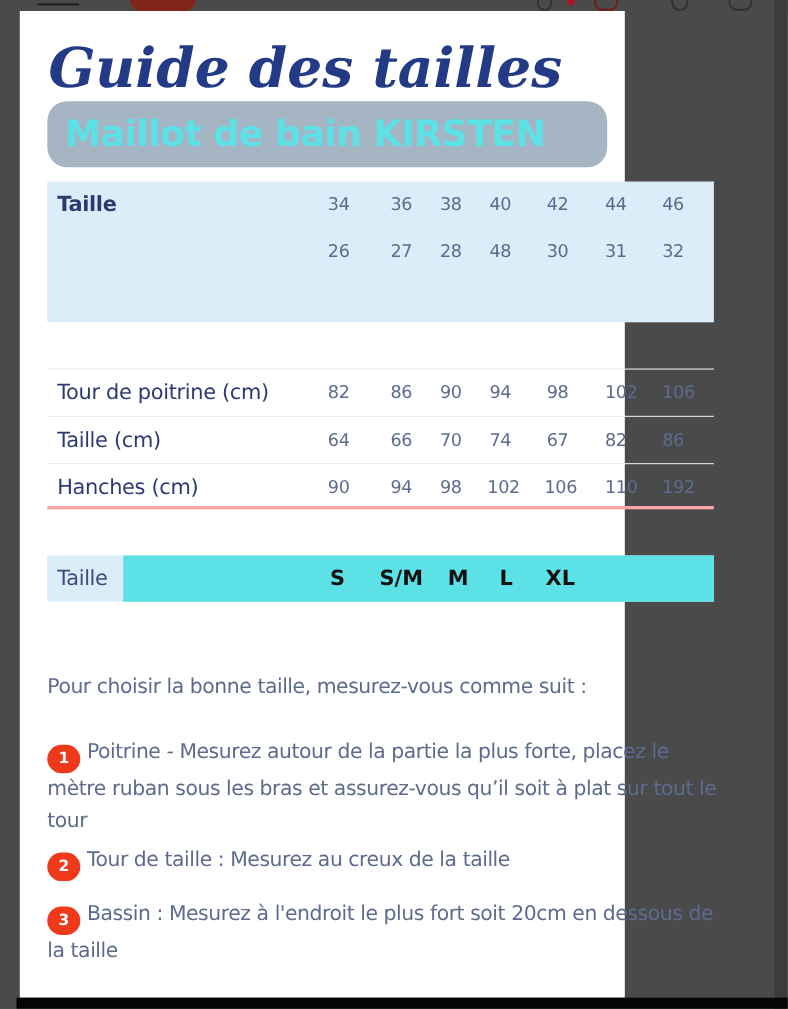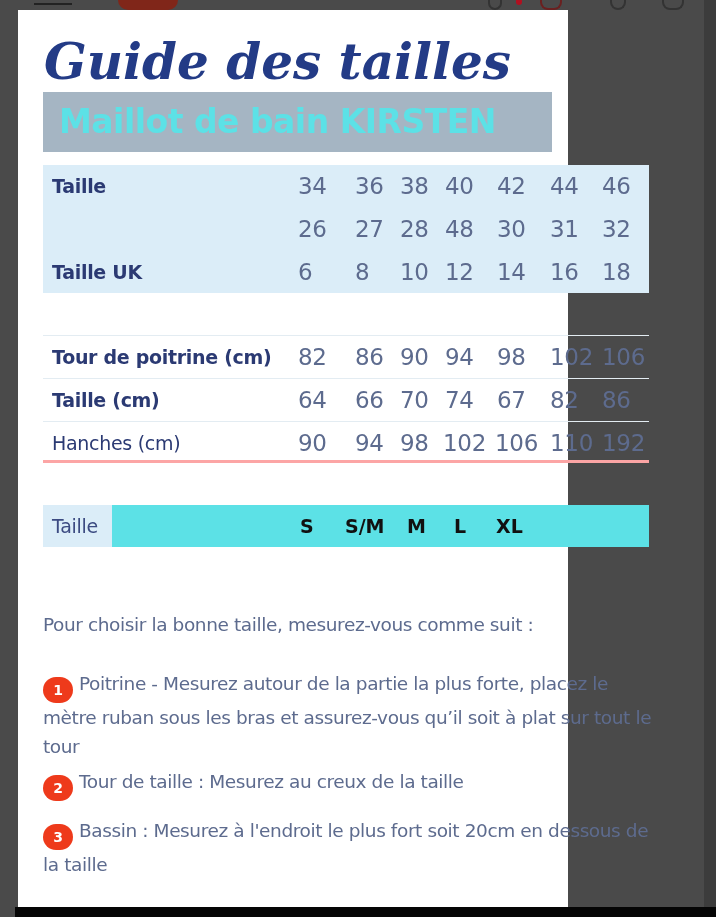--- a/index.html
+++ b/index.html
@@ -45,20 +45,21 @@
       background: #050505;
     }
     .title {
       position: absolute; left: 26px; top: 22px;
       font-family: "DejaVu Serif", serif; font-style: italic; font-weight: bold;
       font-size: 50px; color: #233b86; letter-spacing: 0px; line-height: 60px;
     }
     .subtitle-box {
       position: absolute; left: 25px; top: 82px; width: 509px; height: 60px;
       background: #a5b5c3;
+      border-radius: 18px;
     }
     .subtitle {
       position: absolute; left: 16px; top: 10px;
       font-family: "DejaVu Sans", sans-serif; font-weight: bold;
       font-size: 33px; color: #5ce1e6; line-height: 40px; white-space: nowrap;
       letter-spacing: -0.5px;
     }
     .tbl {
       position: absolute; left: 25px; width: 606px;
     }
@@ -69,21 +70,21 @@
       font-family: "DejaVu Sans", sans-serif; color: #2b3a73;
     }
     .tbl2 .row { border-top: 1px solid #e3ecf2; }
     .tbl2 .row.last { border-bottom: 3px solid #fca5a5; }
     .lbl {
       position: absolute; left: 9px; top: 0; line-height: 42px;
       font-size: 19px; font-weight: 600; color: #2b3a73; white-space: nowrap;
       letter-spacing: -0.3px;
     }
     .val {
-      position: absolute; top: 0; line-height: 42px; font-size: 23px;
+      position: absolute; top: 0; line-height: 42px; font-size: 16px;
       color: #5d6b8e; white-space: nowrap; letter-spacing: -0.3px;
     }
     .size-row {
       position: absolute; left: 25px; top: 495px; width: 606px; height: 42px;
       background: #dbedf8;
     }
     .size-row .lbl { font-weight: 500; color: #3c4b82; }
     .size-cyan {
       position: absolute; left: 69px; top: 0; width: 537px; height: 42px;
       background: #5ce1e6;
@@ -142,45 +143,35 @@
     </div>
     <div class="row" style="top:43px;">
       <span class="val" style="left:255px">26</span>
       <span class="val" style="left:312px">27</span>
       <span class="val" style="left:357px">28</span>
       <span class="val" style="left:402px">48</span>
       <span class="val" style="left:454px">30</span>
       <span class="val" style="left:507px">31</span>
       <span class="val" style="left:559px">32</span>
     </div>
-    <div class="row" style="top:86px;">
-      <span class="lbl">Taille UK</span>
-      <span class="val" style="left:255px">6</span>
-      <span class="val" style="left:312px">8</span>
-      <span class="val" style="left:357px">10</span>
-      <span class="val" style="left:402px">12</span>
-      <span class="val" style="left:454px">14</span>
-      <span class="val" style="left:507px">16</span>
-      <span class="val" style="left:559px">18</span>
-    </div>
   </div>
 
   <div class="tbl tbl2">
     <div class="row" style="top:0px;">
-      <span class="lbl" style="font-weight:700;">Tour de poitrine (cm)</span>
+      <span class="lbl" style="font-weight:400;">Tour de poitrine (cm)</span>
       <span class="val" style="left:255px">82</span>
       <span class="val" style="left:312px">86</span>
       <span class="val" style="left:357px">90</span>
       <span class="val" style="left:402px">94</span>
       <span class="val" style="left:454px">98</span>
       <span class="val" style="left:507px">102</span>
       <span class="val" style="left:559px">106</span>
     </div>
     <div class="row" style="top:43px;">
-      <span class="lbl" style="font-weight:700;">Taille (cm)</span>
+      <span class="lbl" style="font-weight:400;">Taille (cm)</span>
       <span class="val" style="left:255px">64</span>
       <span class="val" style="left:312px">66</span>
       <span class="val" style="left:357px">70</span>
       <span class="val" style="left:402px">74</span>
       <span class="val" style="left:454px">67</span>
       <span class="val" style="left:507px">82</span>
       <span class="val" style="left:559px">86</span>
     </div>
     <div class="row last" style="top:86px;">
       <span class="lbl" style="font-weight:500;">Hanches (cm)</span>

